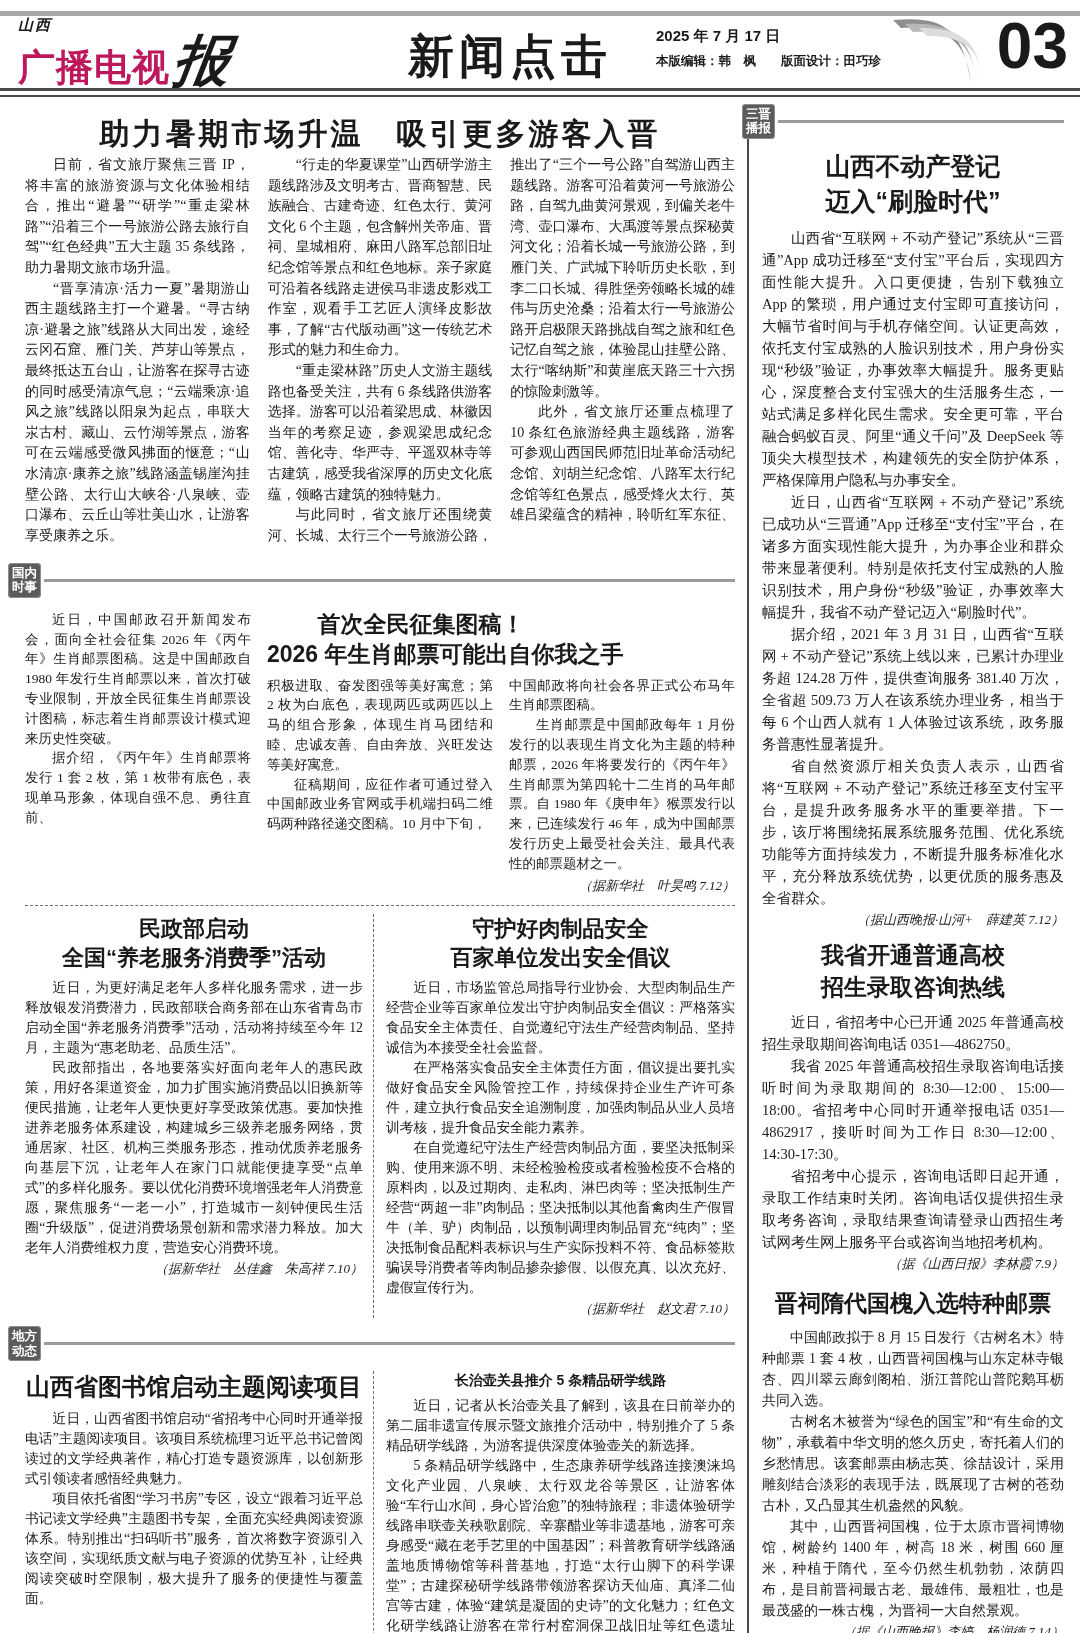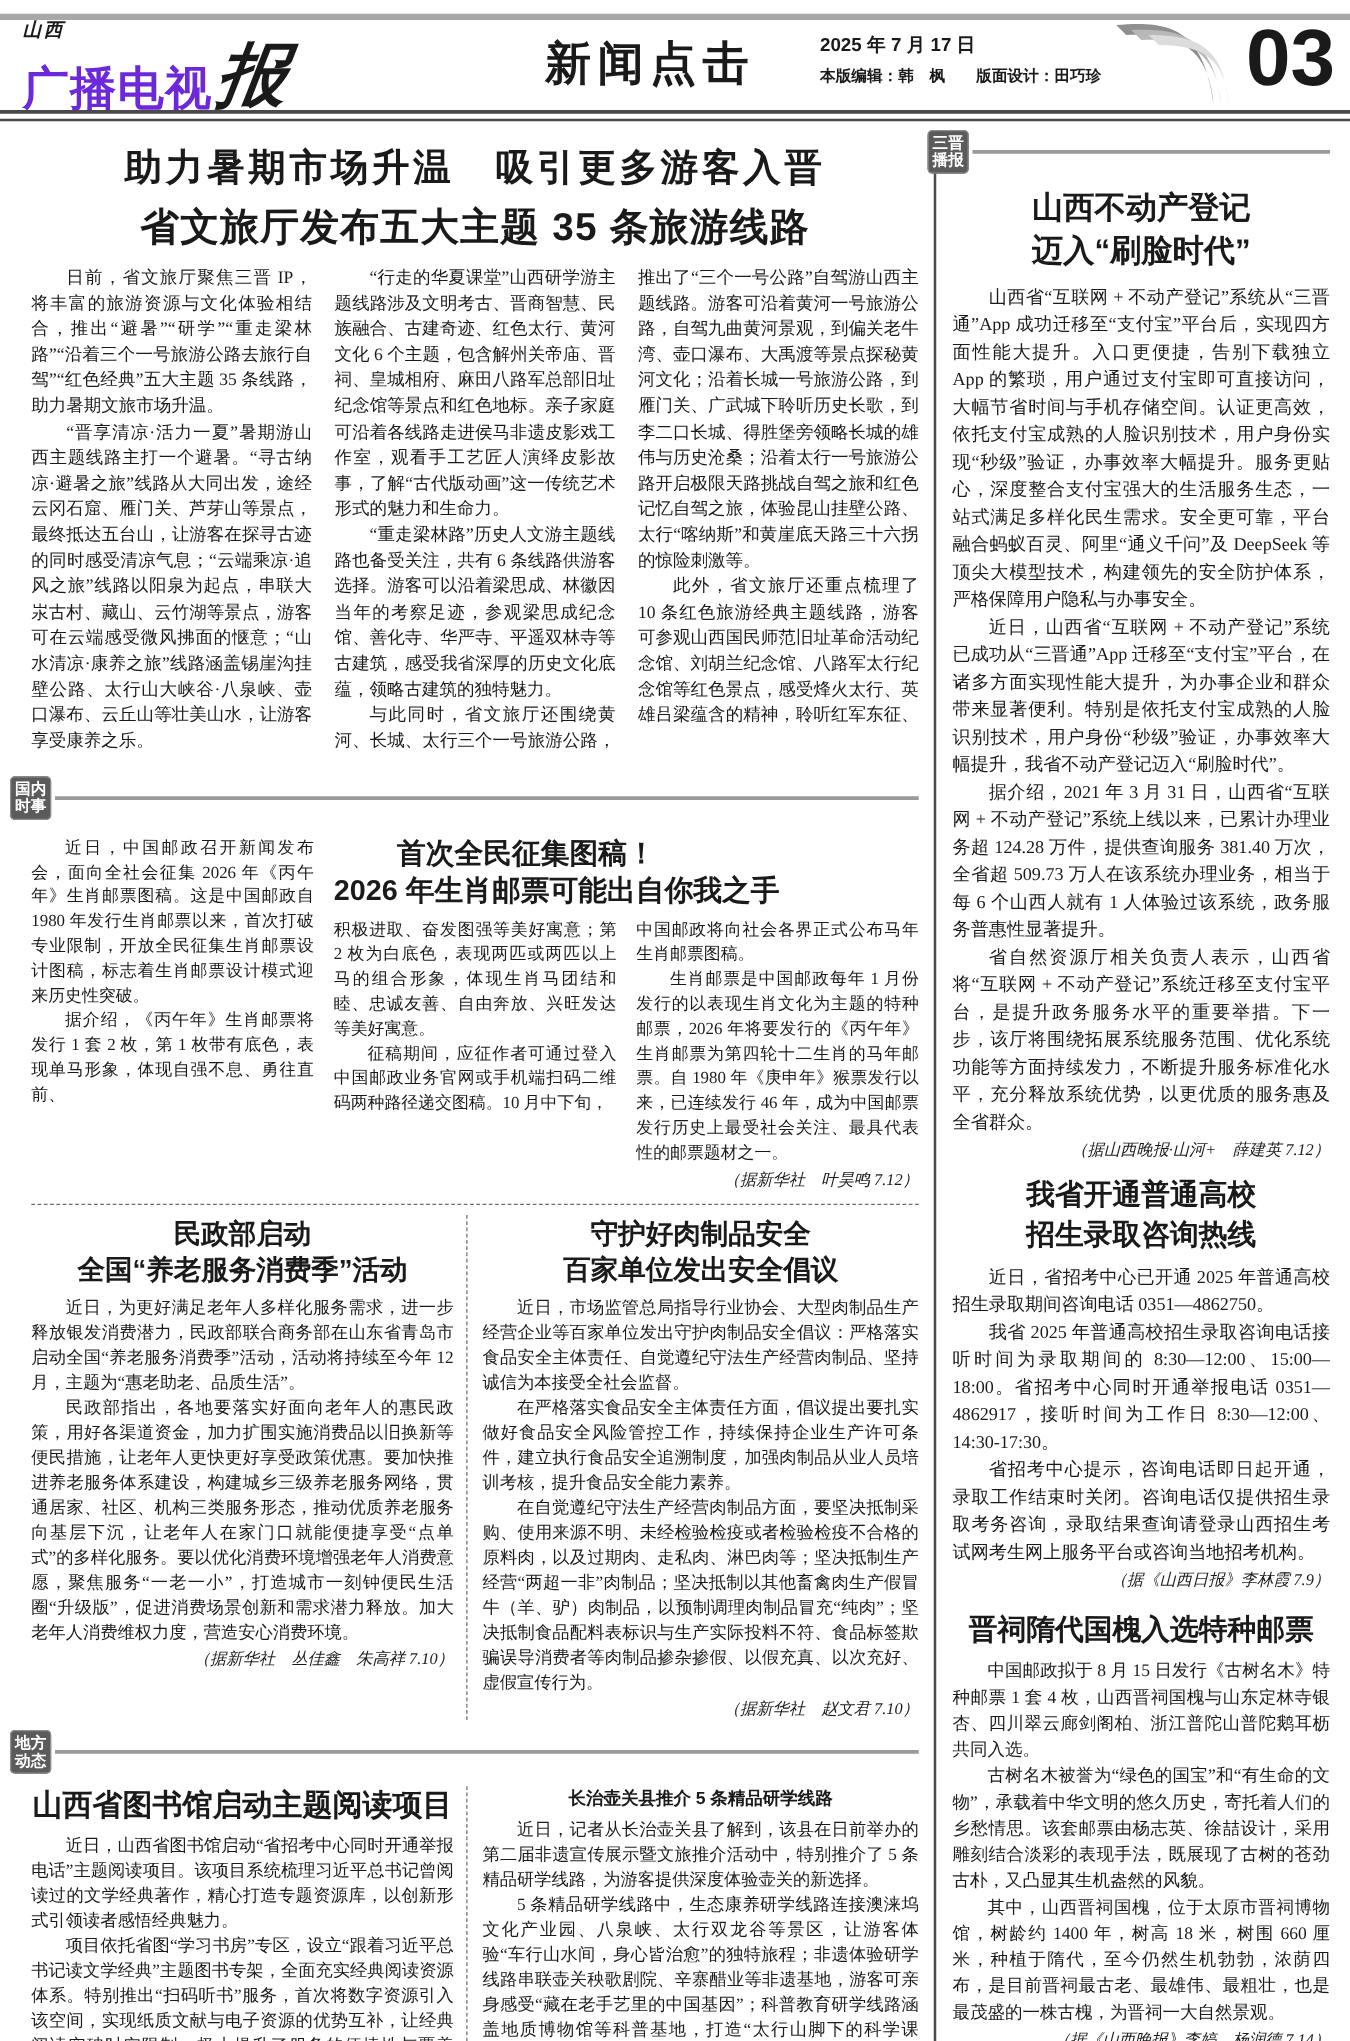--- a/index.html
+++ b/index.html
@@ -8,24 +8,24 @@
     width:1080px; height:1633px; position:relative; overflow:hidden;
     font-family:"Liberation Serif", serif; color:#1a1a1a;
   }
   
   .topbar   { position:absolute; top:11px; left:0; width:1080px; height:5px; background:#a8a8a8; }
   .hrule1   { position:absolute; top:88px; left:0; width:1080px; height:3px; background:#4a4a4a; }
   .hrule2   { position:absolute; top:95px; left:0; width:1080px; height:2px; background:#4a4a4a; }
   .logo     { position:absolute; left:18px; top:18px; line-height:1; }
   .logo-region { display:block; font-size:15px; font-weight:bold; font-style:italic; letter-spacing:2px; }
   .logo-row { display:flex; align-items:flex-end; }
-  .logo-brand { font-family:Liberation Sans, sans-serif; font-size:37px; font-weight:bold; color:#6d28d9; letter-spacing:1px; }
+  .logo-brand { font-family:Liberation Mono, monospace; font-size:37px; font-weight:bold; color:#be185d; letter-spacing:1px; }
   .logo-bao { font-size:56px; font-weight:bold; font-style:italic; margin-left:4px; transform:skewX(-8deg); }
-  .section-title { position:absolute; left:436px; top:26px; font-family:"Liberation Sans",sans-serif;
-    font-size:37px; font-weight:600; letter-spacing:5px; }
+  .section-title { position:absolute; left:408px; top:26px; font-family:"Liberation Sans",sans-serif;
+    font-size:46px; font-weight:600; letter-spacing:5px; }
   .pubinfo  { position:absolute; left:656px; top:27px; font-family:"Liberation Sans",sans-serif; }
   .pub-date { font-size:15px; font-weight:bold; margin-bottom:7px; }
   .pub-editors { font-size:12.5px; font-weight:bold; }
   .swoosh   { position:absolute; left:893px; top:14px; }
   .page-num { position:absolute; right:12px; top:14px; font-family:"Liberation Sans",sans-serif;
     font-size:64px; font-weight:bold; line-height:1; }
   
   .vline { position:absolute; left:747px; top:108px; width:1.5px; height:1525px; background:#4a4a4a; }
   .left-area  { position:absolute; left:25px;  top:106px; width:710px; }
   .right-col  { position:absolute; left:762px; top:104px; width:302px; }
@@ -105,21 +105,20 @@
 
 <div class="hrule1"></div>
 <div class="hrule2"></div>
 
 <div class="vline"></div>
 
 <div class="left-area">
 
   <div>
     <div class="kicker">助力暑期市场升温　吸引更多游客入晋</div>
-    <div class="headline-xl">省文旅厅发布五大主题 35 条旅游线路</div>
     <div class="travel-body">
       <div>
           <p class="para">日前，省文旅厅聚焦三晋 IP，将丰富的旅游资源与文化体验相结合，推出“避暑”“研学”“重走梁林路”“沿着三个一号旅游公路去旅行自驾”“红色经典”五大主题 35 条线路，助力暑期文旅市场升温。</p>
           <p class="para">“晋享清凉·活力一夏”暑期游山西主题线路主打一个避暑。“寻古纳凉·避暑之旅”线路从大同出发，途经云冈石窟、雁门关、芦芽山等景点，最终抵达五台山，让游客在探寻古迹的同时感受清凉气息；“云端乘凉·追风之旅”线路以阳泉为起点，串联大汖古村、藏山、云竹湖等景点，游客可在云端感受微风拂面的惬意；“山水清凉·康养之旅”线路涵盖锡崖沟挂壁公路、太行山大峡谷·八泉峡、壶口瀑布、云丘山等壮美山水，让游客享受康养之乐。</p>
           <p class="para">“行走的华夏课堂”山西研学游主题线路涉及文明考古、晋商智慧、民族融合、古建奇迹、红色太行、黄河文化 6 个主题，包含解州关帝庙、晋祠、皇城相府、麻田八路军总部旧址纪念馆等景点和红色地标。亲子家庭可沿着各线路走进侯马非遗皮影戏工作室，观看手工艺匠人演绎皮影故事，了解“古代版动画”这一传统艺术形式的魅力和生命力。</p>
           <p class="para">“重走梁林路”历史人文游主题线路也备受关注，共有 6 条线路供游客选择。游客可以沿着梁思成、林徽因当年的考察足迹，参观梁思成纪念馆、善化寺、华严寺、平遥双林寺等古建筑，感受我省深厚的历史文化底蕴，领略古建筑的独特魅力。</p>
           <p class="para">与此同时，省文旅厅还围绕黄河、长城、太行三个一号旅游公路，推出了“三个一号公路”自驾游山西主题线路。游客可沿着黄河一号旅游公路，自驾九曲黄河景观，到偏关老牛湾、壶口瀑布、大禹渡等景点探秘黄河文化；沿着长城一号旅游公路，到雁门关、广武城下聆听历史长歌，到李二口长城、得胜堡旁领略长城的雄伟与历史沧桑；沿着太行一号旅游公路开启极限天路挑战自驾之旅和红色记忆自驾之旅，体验昆山挂壁公路、太行“喀纳斯”和黄崖底天路三十六拐的惊险刺激等。</p>
           <p class="para">此外，省文旅厅还重点梳理了 10 条红色旅游经典主题线路，游客可参观山西国民师范旧址革命活动纪念馆、刘胡兰纪念馆、八路军太行纪念馆等红色景点，感受烽火太行、英雄吕梁蕴含的精神，聆听红军东征、晋察冀根据地的革命故事，传承红色基因。</p>
         </div>
 

